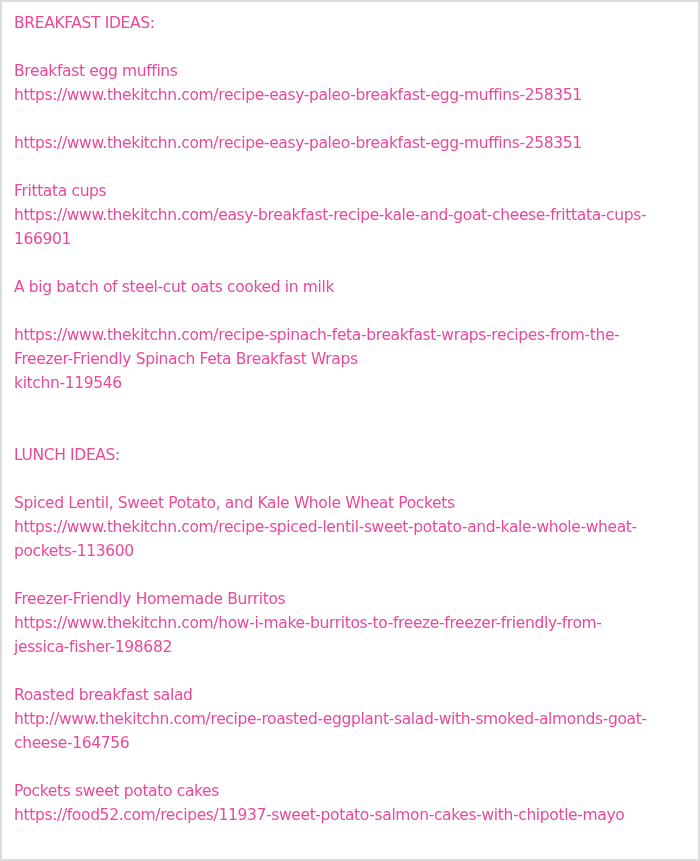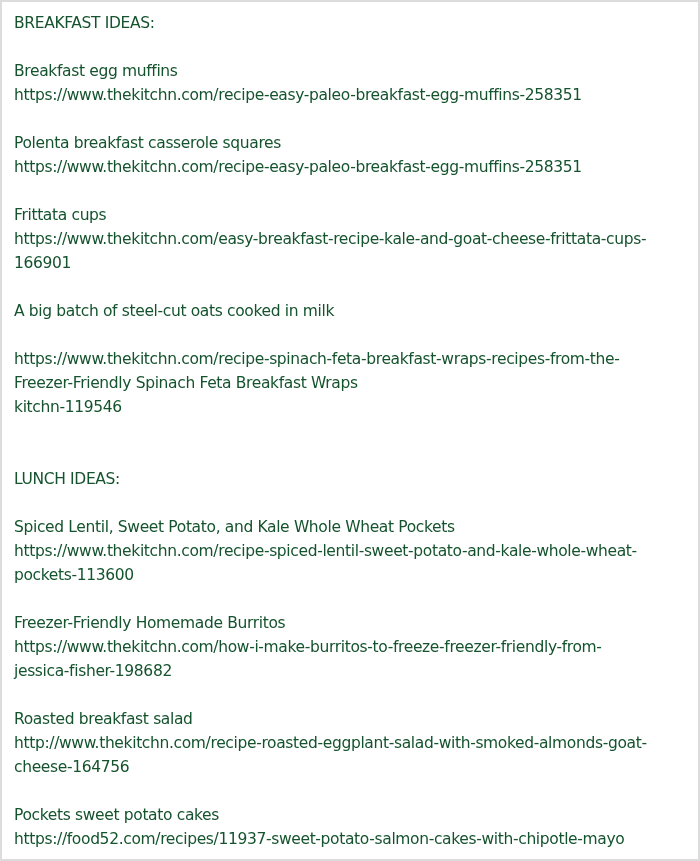--- a/index.html
+++ b/index.html
@@ -15,21 +15,21 @@
     .doc {
       box-sizing: border-box;
       width: 700px;
       height: 861px;
       border: 2px solid #dcdcdc;
       background: #ffffff;
       padding: 9px 12px 8px 12px;
       font-family: "DejaVu Sans", sans-serif;
       font-size: 15.5px;
       line-height: 24px;
-      color: #14532d;
+      color: #ec4899;
       letter-spacing: -0.35px;
     }
     .heading {
       margin: 0;
       text-transform: none;
     }
     .blank {
       height: 24px;
     }
     .line {
@@ -51,21 +51,20 @@
   <div class="line heading">BREAKFAST IDEAS:</div>
   <div class="blank"></div>
 
   <div class="entry">
     <span class="line">Breakfast egg muffins</span>
     <span class="line">https://www.thekitchn.com/recipe-easy-paleo-breakfast-egg-muffins-258351</span>
   </div>
   <div class="blank"></div>
 
   <div class="entry">
-    <span class="line">Polenta breakfast casserole squares</span>
     <span class="line">https://www.thekitchn.com/recipe-easy-paleo-breakfast-egg-muffins-258351</span>
   </div>
   <div class="blank"></div>
 
   <div class="entry">
     <span class="line">Frittata cups</span>
     <span class="line">https://www.thekitchn.com/easy-breakfast-recipe-kale-and-goat-cheese-frittata-cups-</span>
     <span class="line">166901</span>
   </div>
   <div class="blank"></div>

